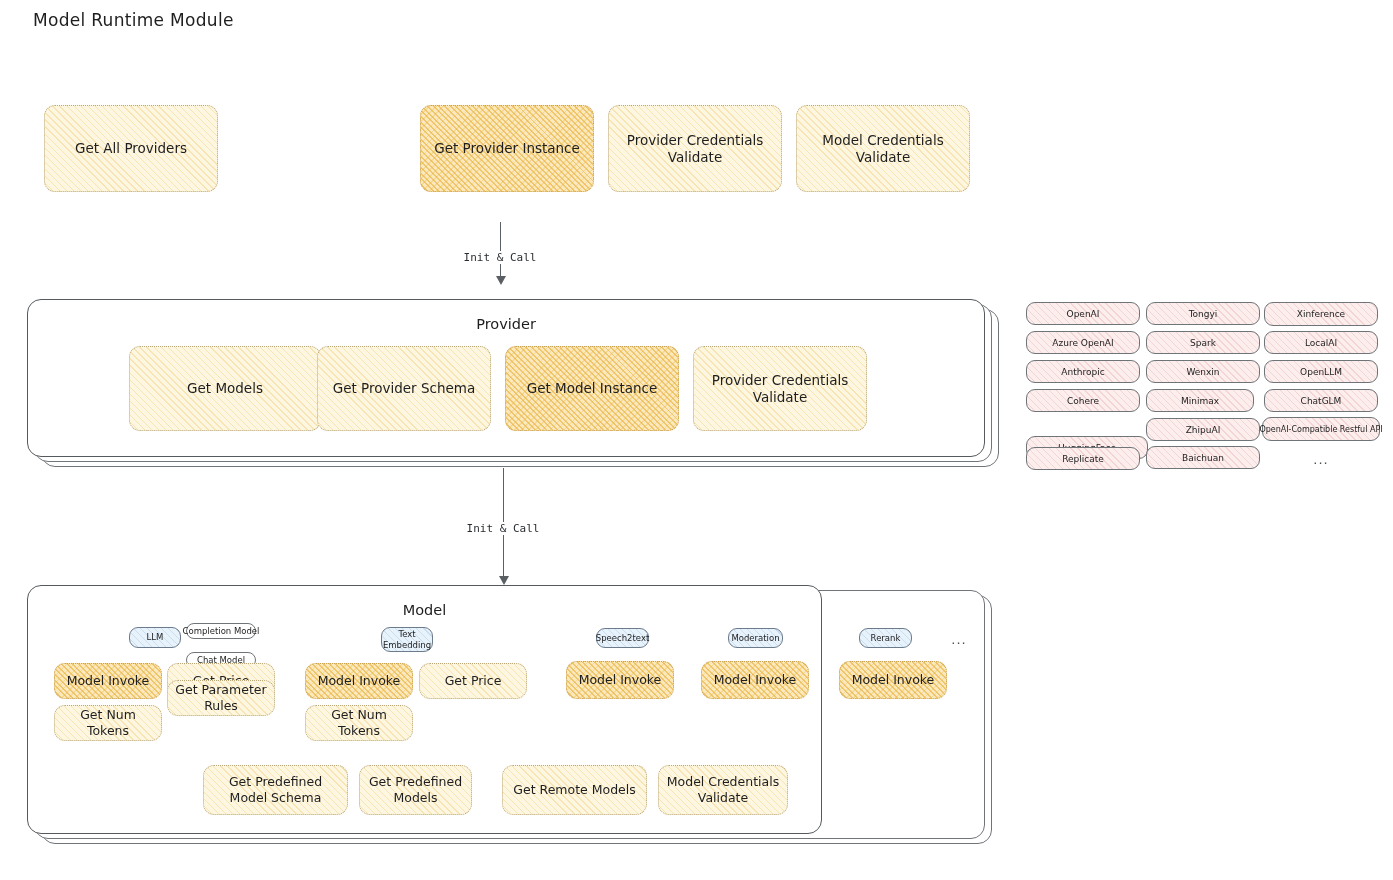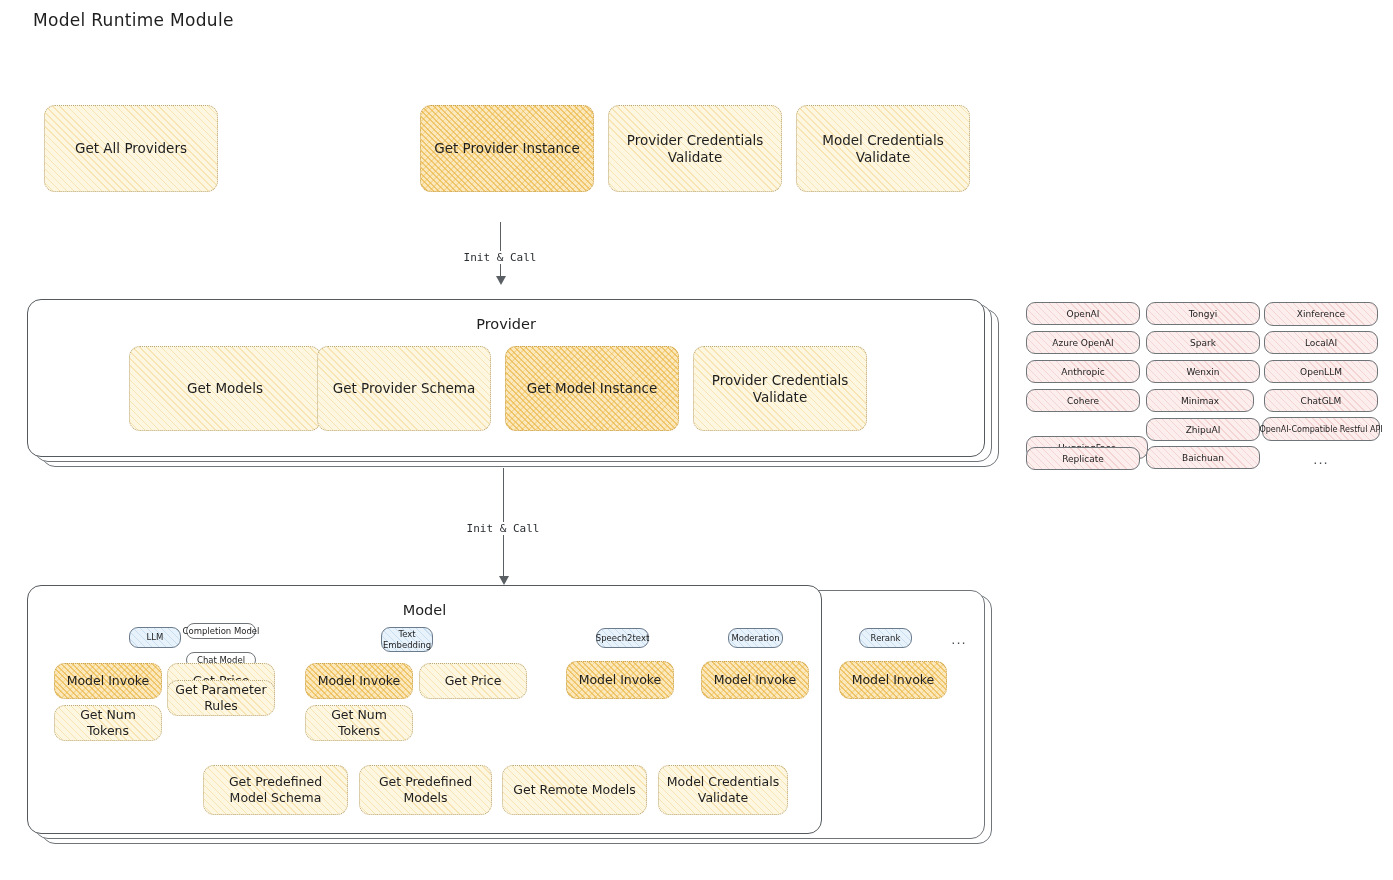--- a/index.html
+++ b/index.html
@@ -347,21 +347,21 @@
   </div>
   <div class="abs mbox hl small" style="left:839px; top:661px; width:108px; height:38px;">
     <span>Model Invoke</span>
   </div>
 
   <div class="ellipsis-dots" style="left:948px; top:632px; width:22px;">...</div>
 
   <div class="abs mbox small" style="left:203px; top:765px; width:145px; height:50px;">
     <span>Get Predefined Model Schema</span>
   </div>
-  <div class="abs mbox small" style="left:359px; top:765px; width:133px; height:50px;">
+  <div class="abs mbox small" style="left:359px; top:765px; width:113px; height:50px;">
     <span>Get Predefined Models</span>
   </div>
   <div class="abs mbox small" style="left:502px; top:765px; width:145px; height:50px;">
     <span>Get Remote Models</span>
   </div>
   <div class="abs mbox small" style="left:658px; top:765px; width:130px; height:50px;">
     <span>Model Credentials Validate</span>
   </div>
 
 </div>

